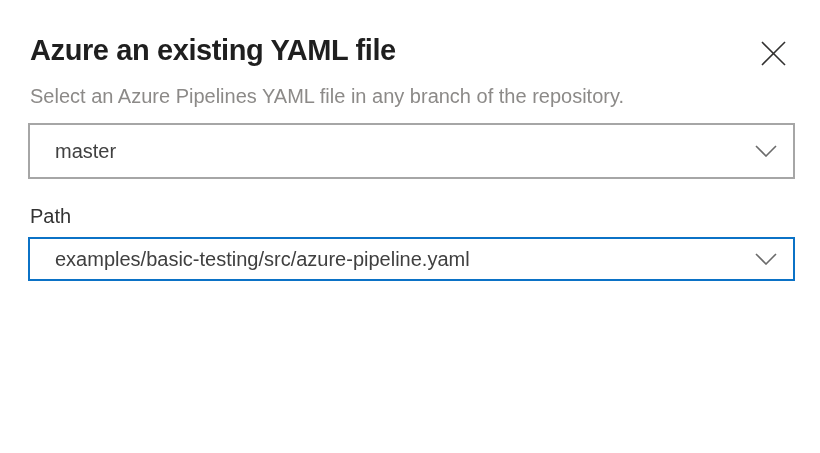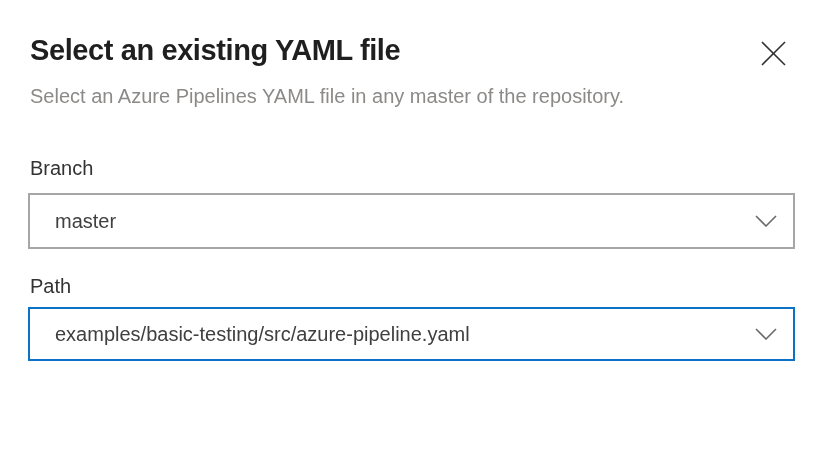--- a/index.html
+++ b/index.html
@@ -58,21 +58,21 @@
     height: 56px;
     border: 2px solid #a6a6a6;
     background: #ffffff;
     display: flex;
     align-items: center;
     padding: 0 16px 0 25px;
     cursor: pointer;
   }
   .combo.focused {
     margin-top: 8px;
-    height: 54px;
+    height: 44px;
     border-color: #0b72c6;
     align-items: center;
   }
   .combo-value {
     flex: 1;
     font-size: 20px;
     color: #404040;
     white-space: nowrap;
     overflow: hidden;
   }
@@ -86,32 +86,31 @@
     line-height: 22px;
     color: #8c8a88;
   }
 </style>
 </head>
 <body>
 
 <div class="dialog">
 
   <div class="header">
-    <h1 class="title">Select an existing YAML file</h1>
+    <h1 class="title">Azure an existing YAML file</h1>
     <button class="close-btn" aria-label="Close">
       <svg width="27" height="27" viewBox="0 0 27 27">
         <line x1="2" y1="2" x2="25" y2="25" stroke="#323130" stroke-width="1.6"></line>
         <line x1="25" y1="2" x2="2" y2="25" stroke="#323130" stroke-width="1.6"></line>
       </svg>
     </button>
   </div>
 
-  <p class="subtitle">Select an Azure Pipelines YAML file in any master of the repository.</p>
+  <p class="subtitle">Select an Azure Pipelines YAML file in any branch of the repository.</p>
 
-  <label class="field-label">Branch</label>
 
   <div class="combo">
     <span class="combo-value">master</span>
     <svg class="chevron" width="22" height="12" viewBox="0 0 22 12">
       <polyline points="1,1 11,11 21,1" fill="none" stroke="#6b6b6b" stroke-width="1.6"></polyline>
     </svg>
   </div>
 
   <label class="field-label path">Path</label>
 

